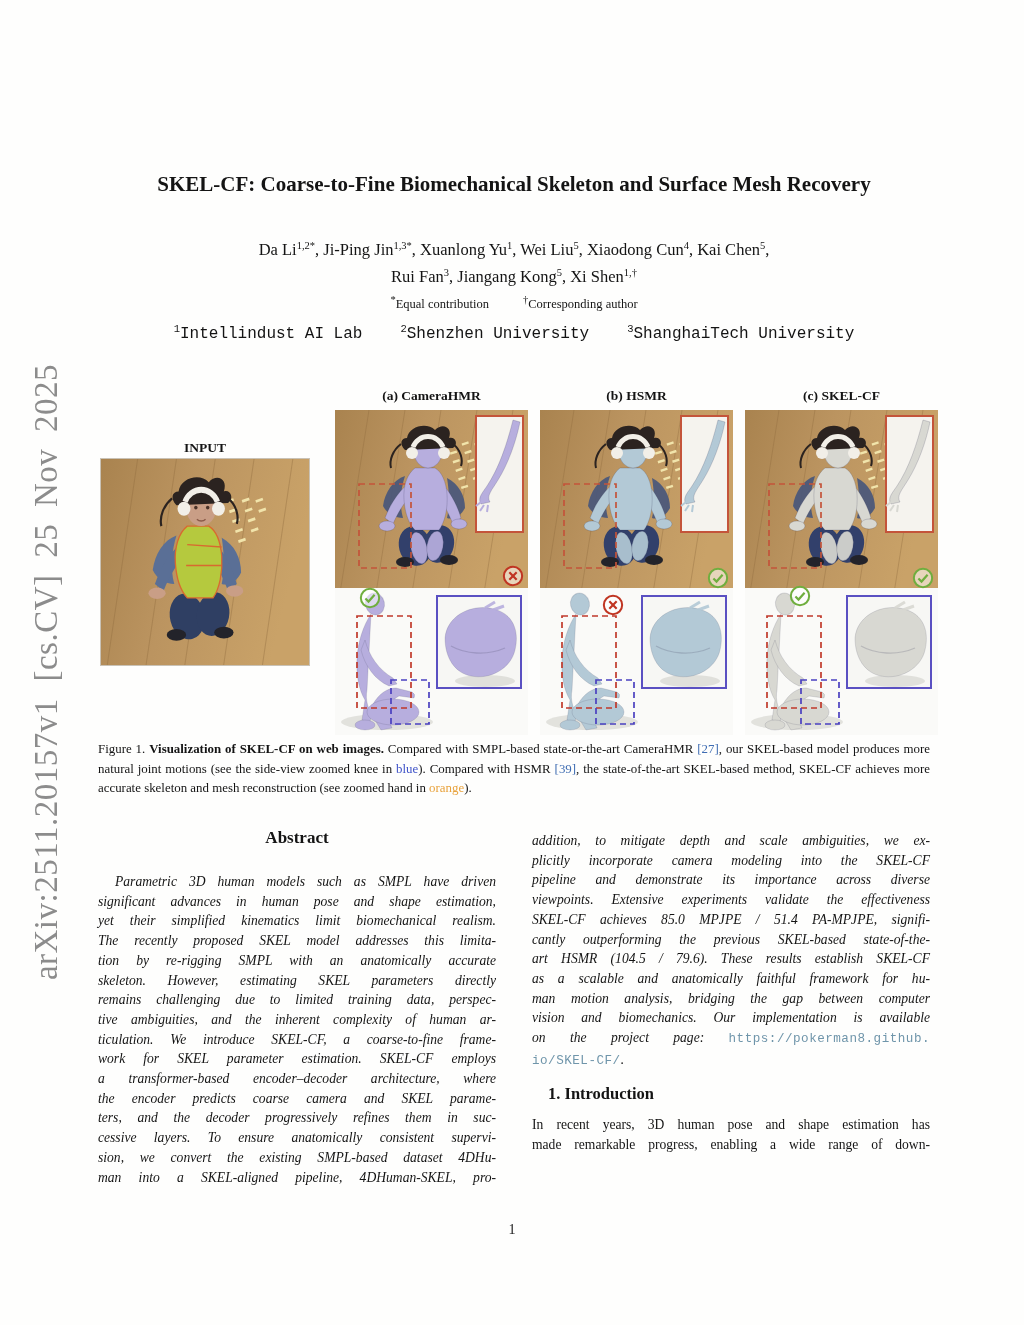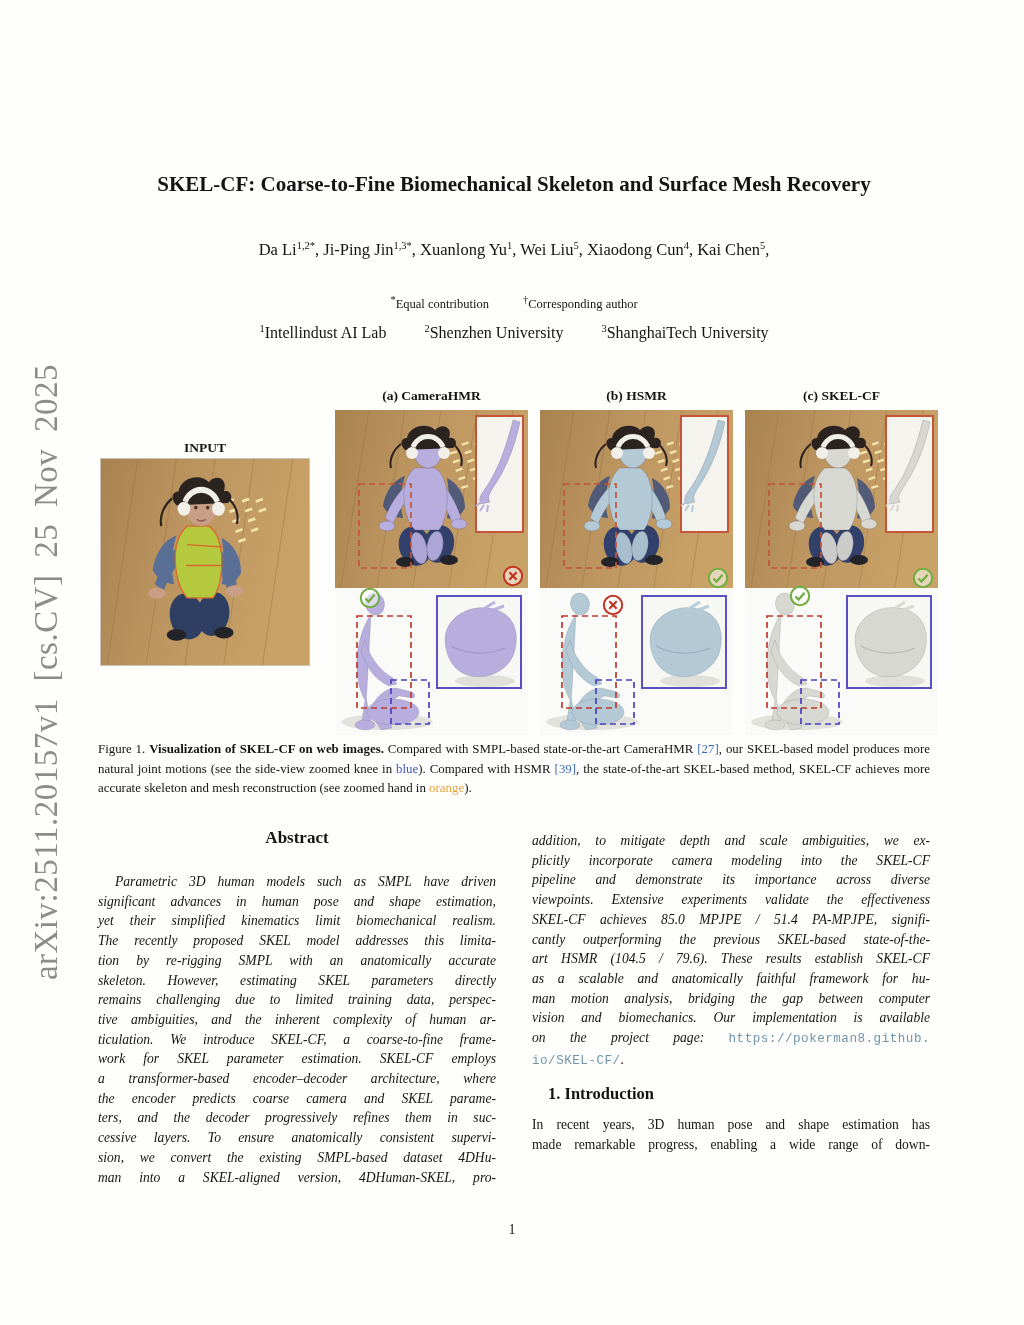--- a/index.html
+++ b/index.html
@@ -18,21 +18,21 @@
   
   .title {
     position:absolute; left:98px; top:172px; width:832px;
     text-align:center; font-size:21px; font-weight:bold;
   }
   .authors { position:absolute; left:98px; top:236px; width:832px; text-align:center; font-size:16.5px; line-height:27px; }
   sup { font-size:10.5px; vertical-align:super; line-height:0; }
   .contrib { position:absolute; left:98px; top:297px; width:832px; text-align:center; font-size:12.5px; }
   .contrib .gap { display:inline-block; width:34px; }
   .affil { position:absolute; left:98px; top:320px; width:832px; text-align:center; font-size:16px; line-height:25px; }
-  .affil .item { margin:0 19px; }
+  .affil .item { margin:0 19px;font-family:Liberation Mono, monospace; }
   
   .figure { position:absolute; left:98px; top:388px; width:842px; height:348px; }
   .panel-label { position:absolute; top:0; width:193px; text-align:center; font-size:13.5px; font-weight:bold; }
   .input-label { position:absolute; left:0; top:52px; width:214px; text-align:center; font-size:13.5px; font-weight:bold; }
   .input-svg { position:absolute; left:2px; top:70px; width:210px; height:208px; border:1px solid #c9c2b6; }
   .panel { position:absolute; top:0; width:193px; height:348px; }
   .photo-svg { position:absolute; left:0; top:22px; width:193px; height:178px; }
   .side-svg  { position:absolute; left:0; top:200px; width:193px; height:147px; }
   .badge { position:absolute; width:22px; height:22px; }
   
@@ -222,20 +222,23 @@
 <div class="page">
 
   <div class="banner">arXiv:2511.20157v1 [cs.CV] 25 Nov 2025</div>
 
   <h1 class="title">SKEL-CF: Coarse-to-Fine Biomechanical Skeleton and Surface Mesh Recovery</h1>
 
   <div class="authors">
     <div>
       <span><span>Da Li</span><sup>1,2*</sup></span><span><span>, Ji-Ping Jin</span><sup>1,3*</sup></span><span><span>, Xuanlong Yu</span><sup>1</sup></span><span><span>, Wei Liu</span><sup>5</sup></span><span><span>, Xiaodong Cun</span><sup>4</sup></span><span><span>, Kai Chen</span><sup>5</sup></span><span>,</span>
     </div>
+    <div>
+      <span><span>Rui Fan</span><sup>3</sup></span><span><span>, Jiangang Kong</span><sup>5</sup></span><span><span>, Xi Shen</span><sup>1,†</sup></span>
+    </div>
   </div>
 
   <div class="contrib">
     <span><sup>*</sup><span>Equal contribution</span></span><span class="gap"></span><span><sup>†</sup><span>Corresponding author</span></span>
   </div>
 
   <div class="affil">
     <div>
       <span class="item"><sup>1</sup><span>Intellindust AI Lab</span></span><span class="item"><sup>2</sup><span>Shenzhen University</span></span><span class="item"><sup>3</sup><span>ShanghaiTech University</span></span>
     </div>
@@ -310,21 +313,21 @@
         <div class="tline il jline">skeleton.  However, estimating SKEL parameters directly</div>
         <div class="tline il jline">remains challenging due to limited training data, perspec-</div>
         <div class="tline il jline">tive ambiguities, and the inherent complexity of human ar-</div>
         <div class="tline il jline">ticulation. We introduce SKEL-CF, a coarse-to-fine frame-</div>
         <div class="tline il jline">work for SKEL parameter estimation.  SKEL-CF employs</div>
         <div class="tline il jline">a transformer-based encoder–decoder architecture, where</div>
         <div class="tline il jline">the encoder predicts coarse camera and SKEL parame-</div>
         <div class="tline il jline">ters, and the decoder progressively refines them in suc-</div>
         <div class="tline il jline">cessive layers. To ensure anatomically consistent supervi-</div>
         <div class="tline il jline">sion, we convert the existing SMPL-based dataset 4DHu-</div>
-        <div class="tline il jline">man into a SKEL-aligned version, 4DHuman-SKEL, pro-</div>
+        <div class="tline il jline">man into a SKEL-aligned pipeline, 4DHuman-SKEL, pro-</div>
       </div>
     </div>
 
     <div class="col-right">
       <div>
         <div class="tline il jline">addition, to mitigate depth and scale ambiguities, we ex-</div>
         <div class="tline il jline">plicitly incorporate camera modeling into the SKEL-CF</div>
         <div class="tline il jline">pipeline and demonstrate its importance across diverse</div>
         <div class="tline il jline">viewpoints. Extensive experiments validate the effectiveness</div>
         <div class="tline il jline">SKEL-CF achieves 85.0 MPJPE / 51.4 PA-MPJPE, signifi-</div>

